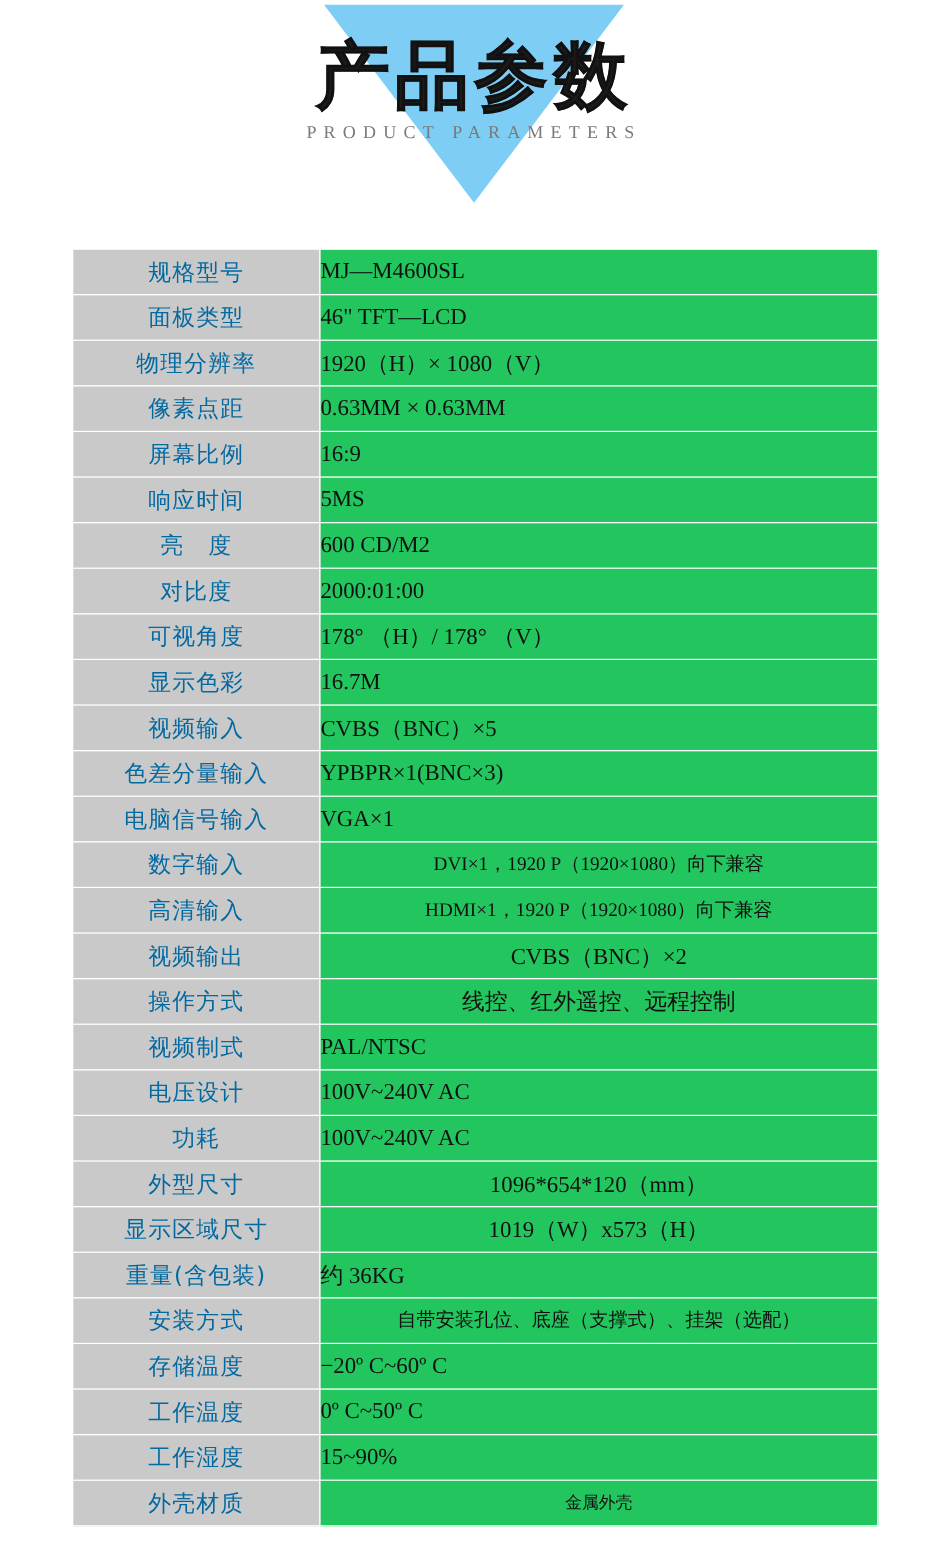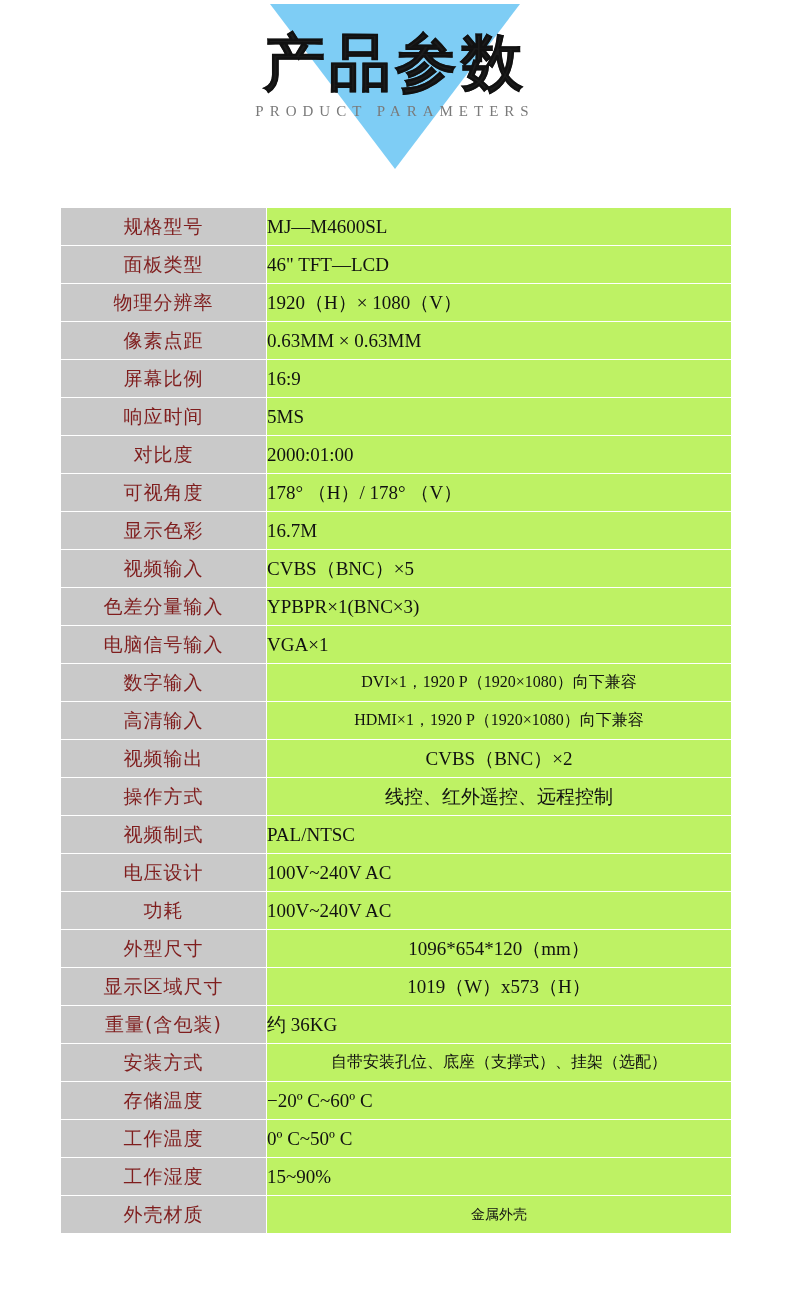--- a/index.html
+++ b/index.html
@@ -77,27 +77,27 @@
   .spec-table td {
     border: 1px solid #ffffff;
     padding: 0;
     vertical-align: middle;
   }
   .label-cell {
     width: 205px;
     background: #c9c9c9;
     text-align: center;
     font-size: 19px;
-    color: #7f1d1d;
+    color: #0369a1;
     letter-spacing: 1px;
     font-family: "DejaVu Sans", sans-serif;
     font-weight: normal;
   }
   .value-cell {
-    background: #bef264;
+    background: #22c55e;
     padding-left: 14px;
     font-size: 19px;
     color: #111;
     font-family: "Liberation Serif", serif;
   }
   .value-cell.center {
     text-align: center;
     padding-left: 0;
   }
   .value-cell.small {
@@ -140,20 +140,24 @@
       </tr>
       <tr>
         <td class="label-cell">屏幕比例</td>
         <td class="value-cell">16:9</td>
       </tr>
       <tr>
         <td class="label-cell">响应时间</td>
         <td class="value-cell">5MS</td>
       </tr>
       <tr>
+        <td class="label-cell">亮　度</td>
+        <td class="value-cell">600 CD/M2</td>
+      </tr>
+      <tr>
         <td class="label-cell">对比度</td>
         <td class="value-cell">2000:01:00</td>
       </tr>
       <tr>
         <td class="label-cell">可视角度</td>
         <td class="value-cell">178° （H）/ 178° （V）</td>
       </tr>
       <tr>
         <td class="label-cell">显示色彩</td>
         <td class="value-cell">16.7M</td>

